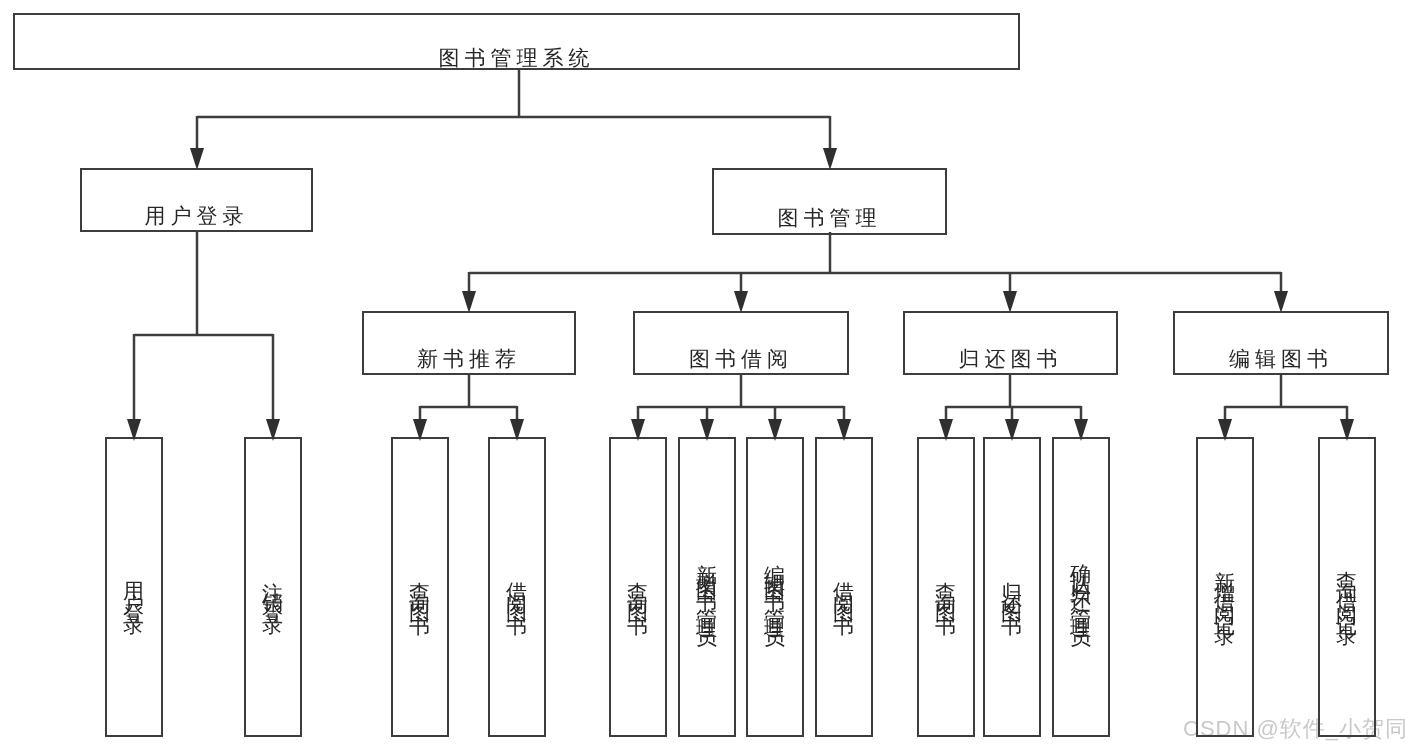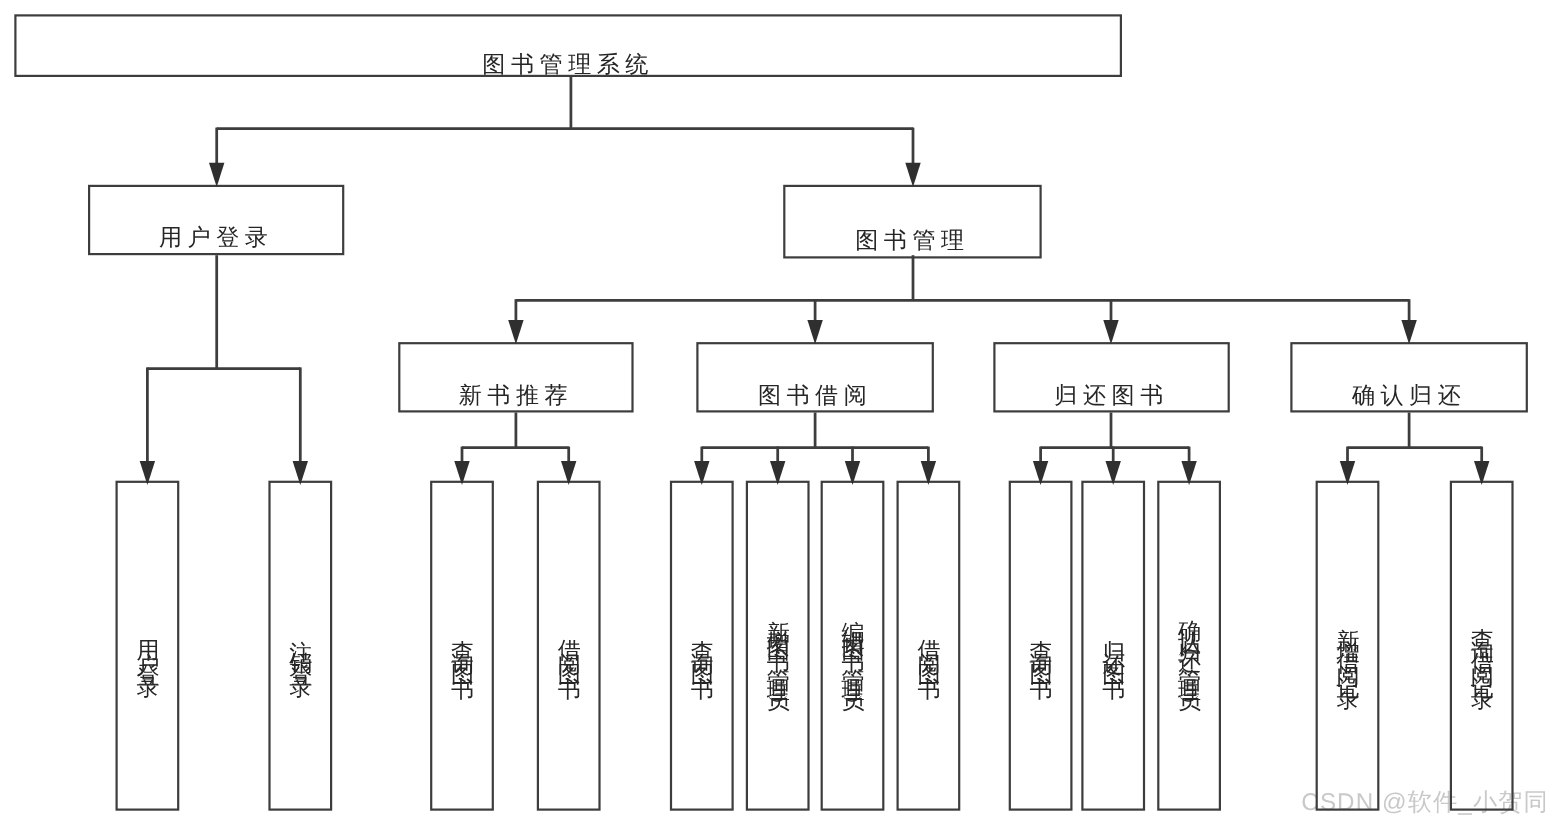--- a/index.html
+++ b/index.html
@@ -128,21 +128,21 @@
   <div class="hbox" style="left:362px;top:311px;width:214px;height:64px">
     <span class="hlabel">新书推荐</span>
   </div>
   <div class="hbox" style="left:633px;top:311px;width:216px;height:64px">
     <span class="hlabel">图书借阅</span>
   </div>
   <div class="hbox" style="left:903px;top:311px;width:215px;height:64px">
     <span class="hlabel">归还图书</span>
   </div>
   <div class="hbox" style="left:1173px;top:311px;width:216px;height:64px">
-    <span class="hlabel">确认归还</span>
+    <span class="hlabel">编辑图书</span>
   </div>
 
   <div class="vbox" style="left:105px">
     <span class="vlabel">用户登录</span>
   </div>
   <div class="vbox" style="left:244px">
     <span class="vlabel">注销登录</span>
   </div>
 
   <div class="vbox" style="left:391px">

